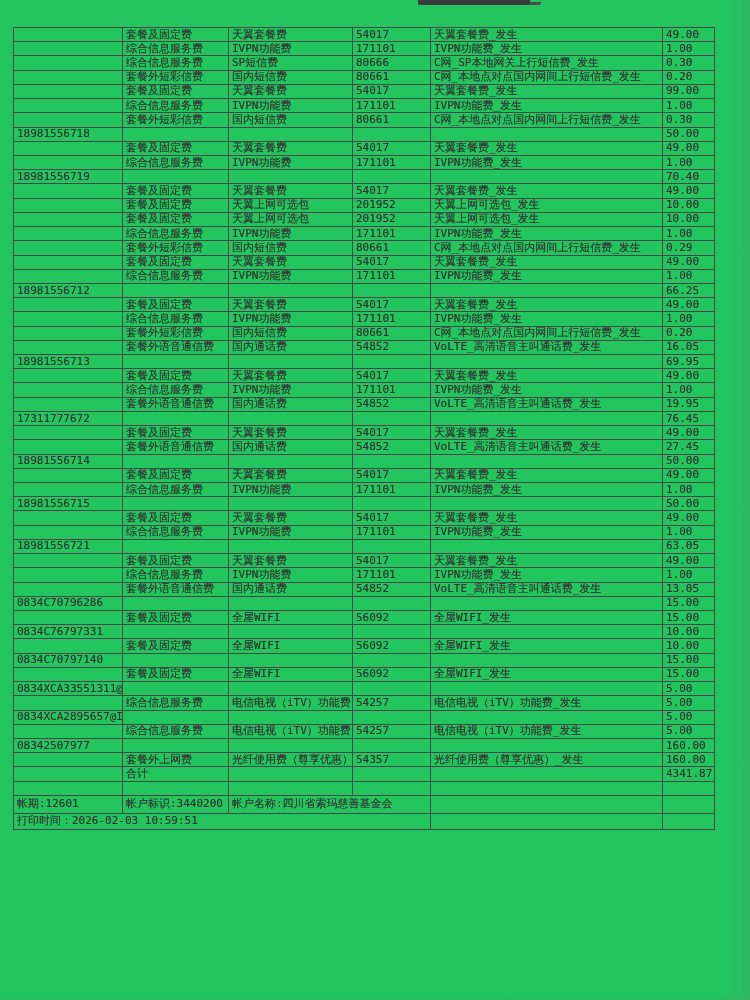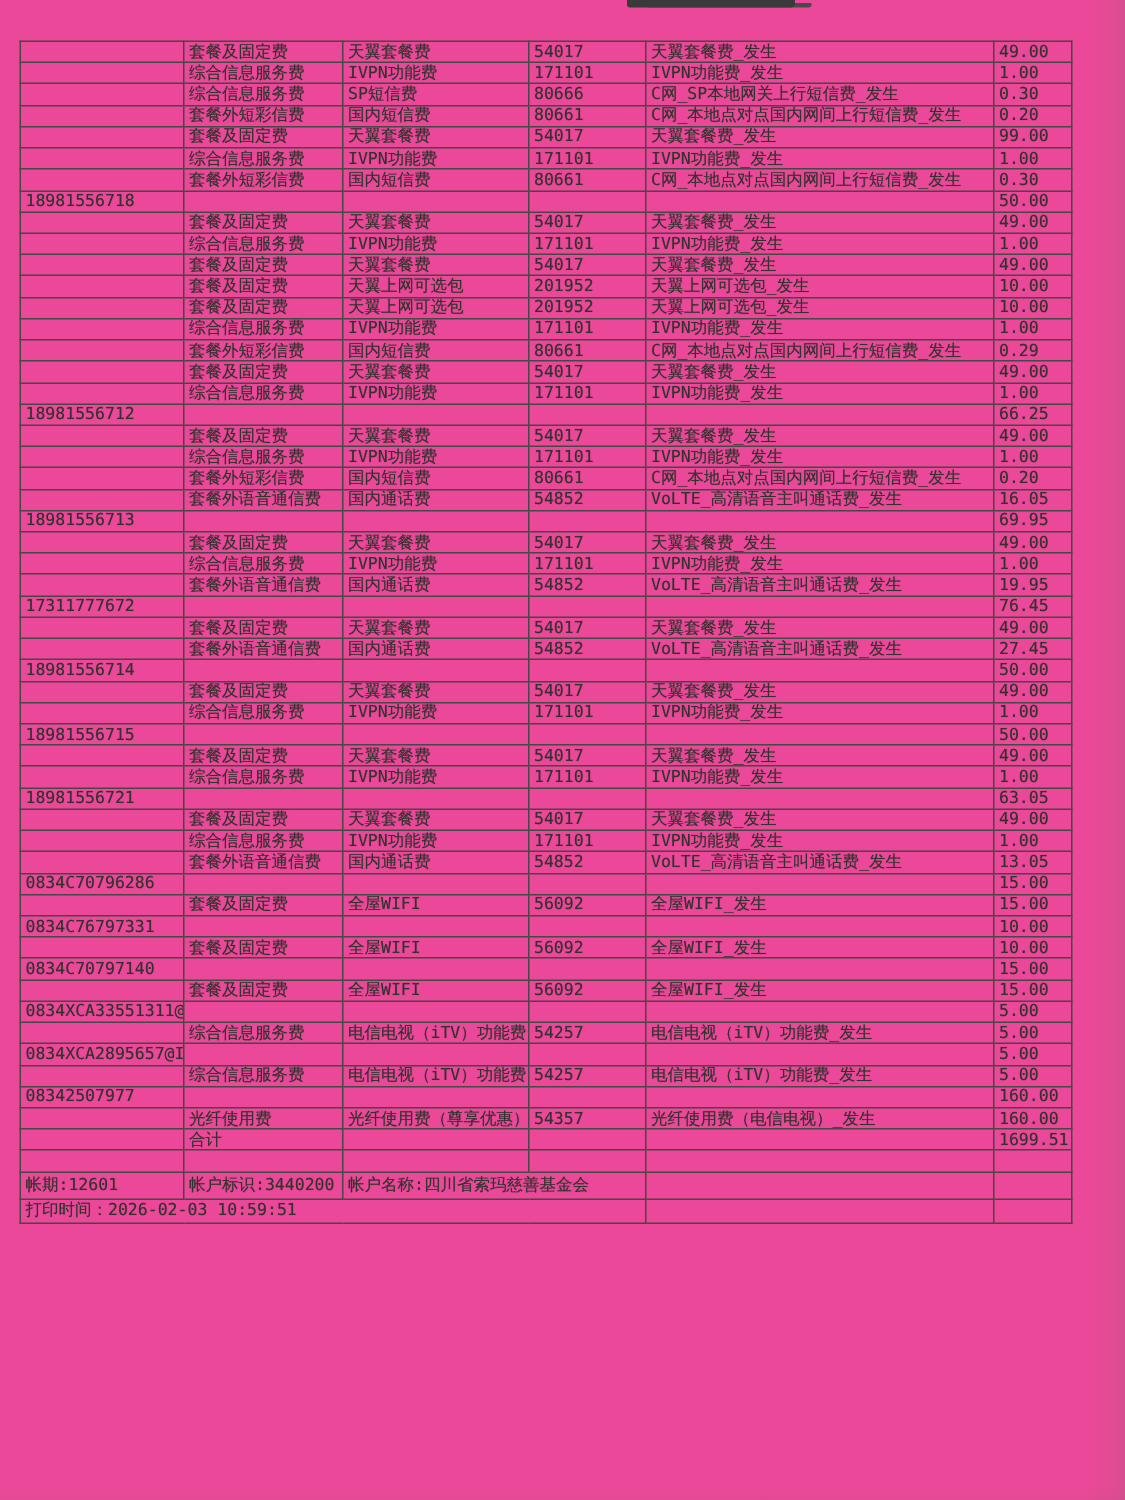--- a/index.html
+++ b/index.html
@@ -2,21 +2,21 @@
 <html><head>
 <meta charset="utf-8">
 <style>
   html,body { margin:0; padding:0; }
   body { font-family: "DejaVu Sans Mono", "DejaVu Sans", monospace; }
 
   .sheet {
     position: relative;
     width: 750px;
     height: 1000px;
-    background: #ec4899;
+    background: #22c55e;
     overflow: hidden;
   }
 
   
   .right-shade {
     position: absolute;
     top: 0; right: 0;
     width: 26px; height: 100%;
     background: linear-gradient(90deg,
       rgba(110,105,98,0) 0%,
@@ -155,20 +155,28 @@
           </tr>
           <tr>
             <td></td>
             <td>综合信息服务费</td>
             <td>IVPN功能费</td>
             <td>171101</td>
             <td>IVPN功能费_发生</td>
             <td>1.00</td>
           </tr>
           <tr>
+            <td>18981556719</td>
+            <td></td>
+            <td></td>
+            <td></td>
+            <td></td>
+            <td>70.40</td>
+          </tr>
+          <tr>
             <td></td>
             <td>套餐及固定费</td>
             <td>天翼套餐费</td>
             <td>54017</td>
             <td>天翼套餐费_发生</td>
             <td>49.00</td>
           </tr>
           <tr>
             <td></td>
             <td>套餐及固定费</td>
@@ -476,33 +484,33 @@
           <tr>
             <td>08342507977</td>
             <td></td>
             <td></td>
             <td></td>
             <td></td>
             <td>160.00</td>
           </tr>
           <tr>
             <td></td>
-            <td>光纤使用费</td>
+            <td>套餐外上网费</td>
             <td>光纤使用费（尊享优惠）</td>
             <td>54357</td>
-            <td>光纤使用费（电信电视）_发生</td>
+            <td>光纤使用费（尊享优惠）_发生</td>
             <td>160.00</td>
           </tr>
           <tr>
             <td></td>
             <td>合计</td>
             <td></td>
             <td></td>
             <td></td>
-            <td>1699.51</td>
+            <td>4341.87</td>
           </tr>
           <tr>
             <td></td>
             <td></td>
             <td></td>
             <td></td>
             <td></td>
             <td></td>
           </tr>
         </tbody>

